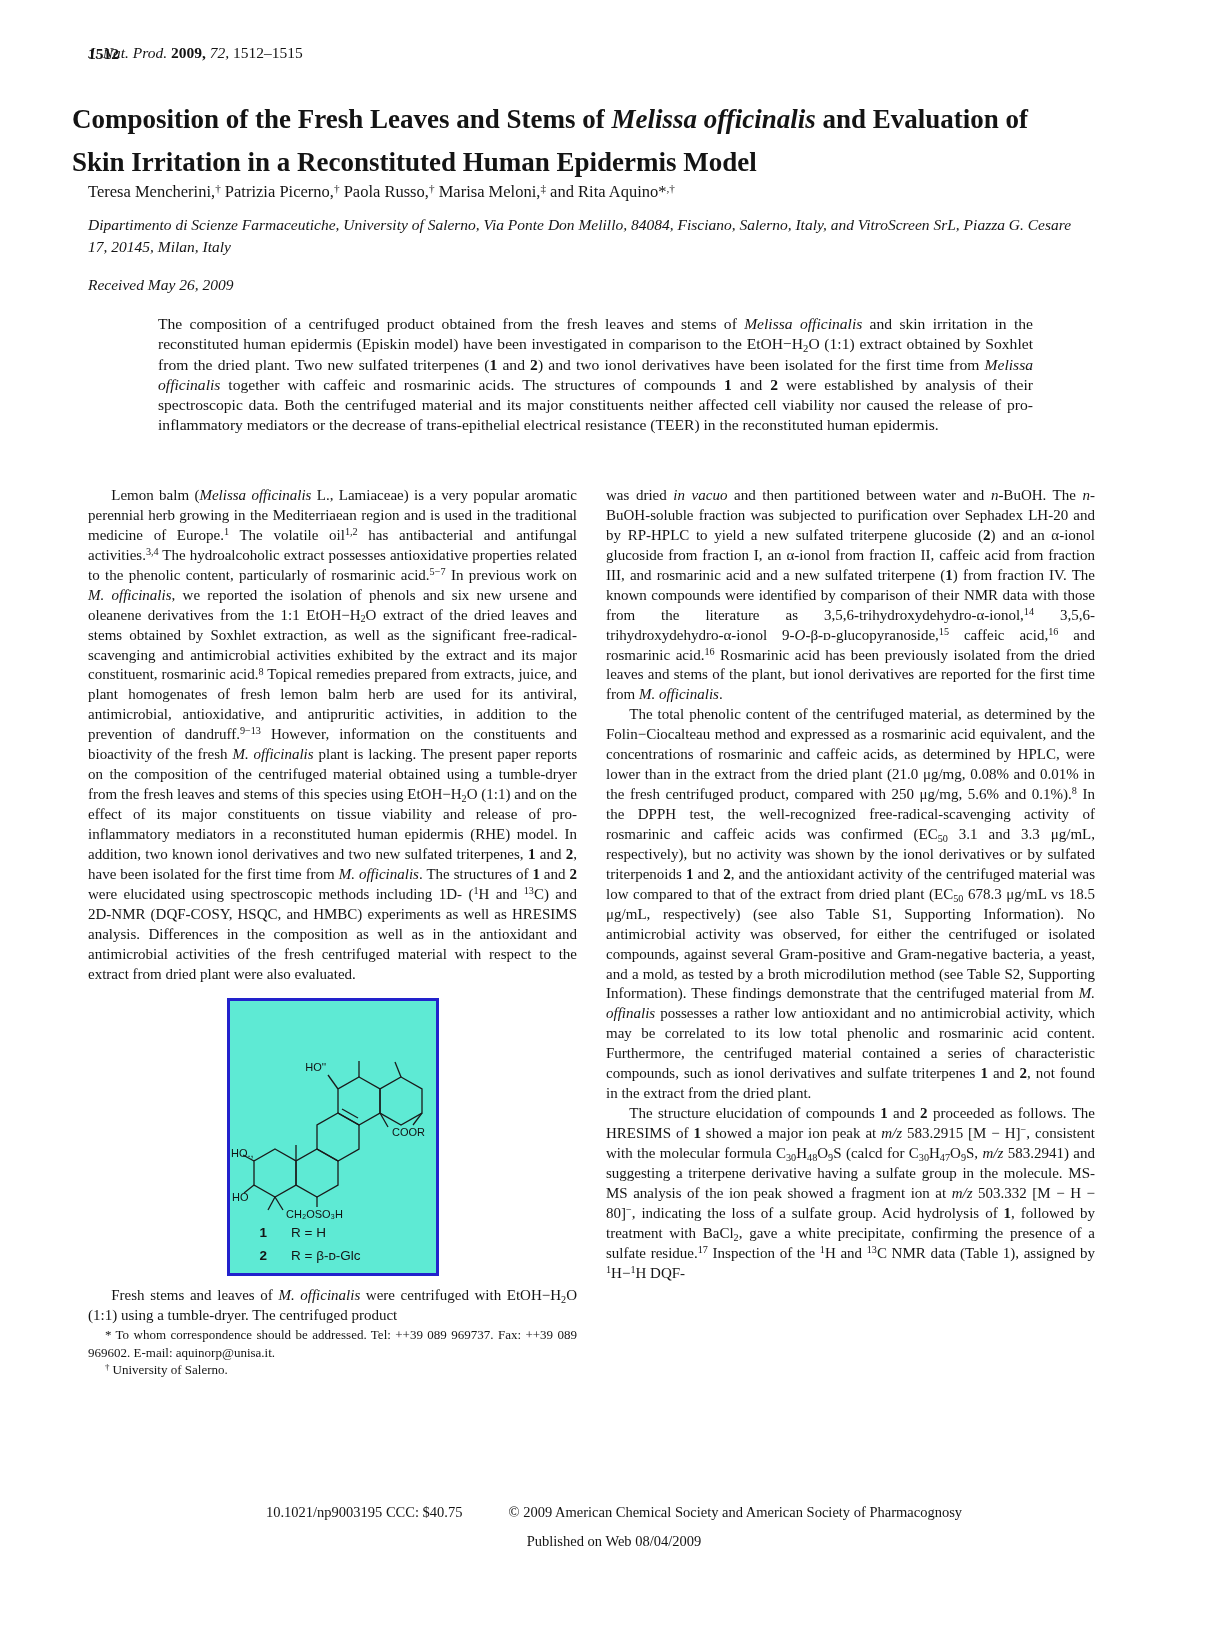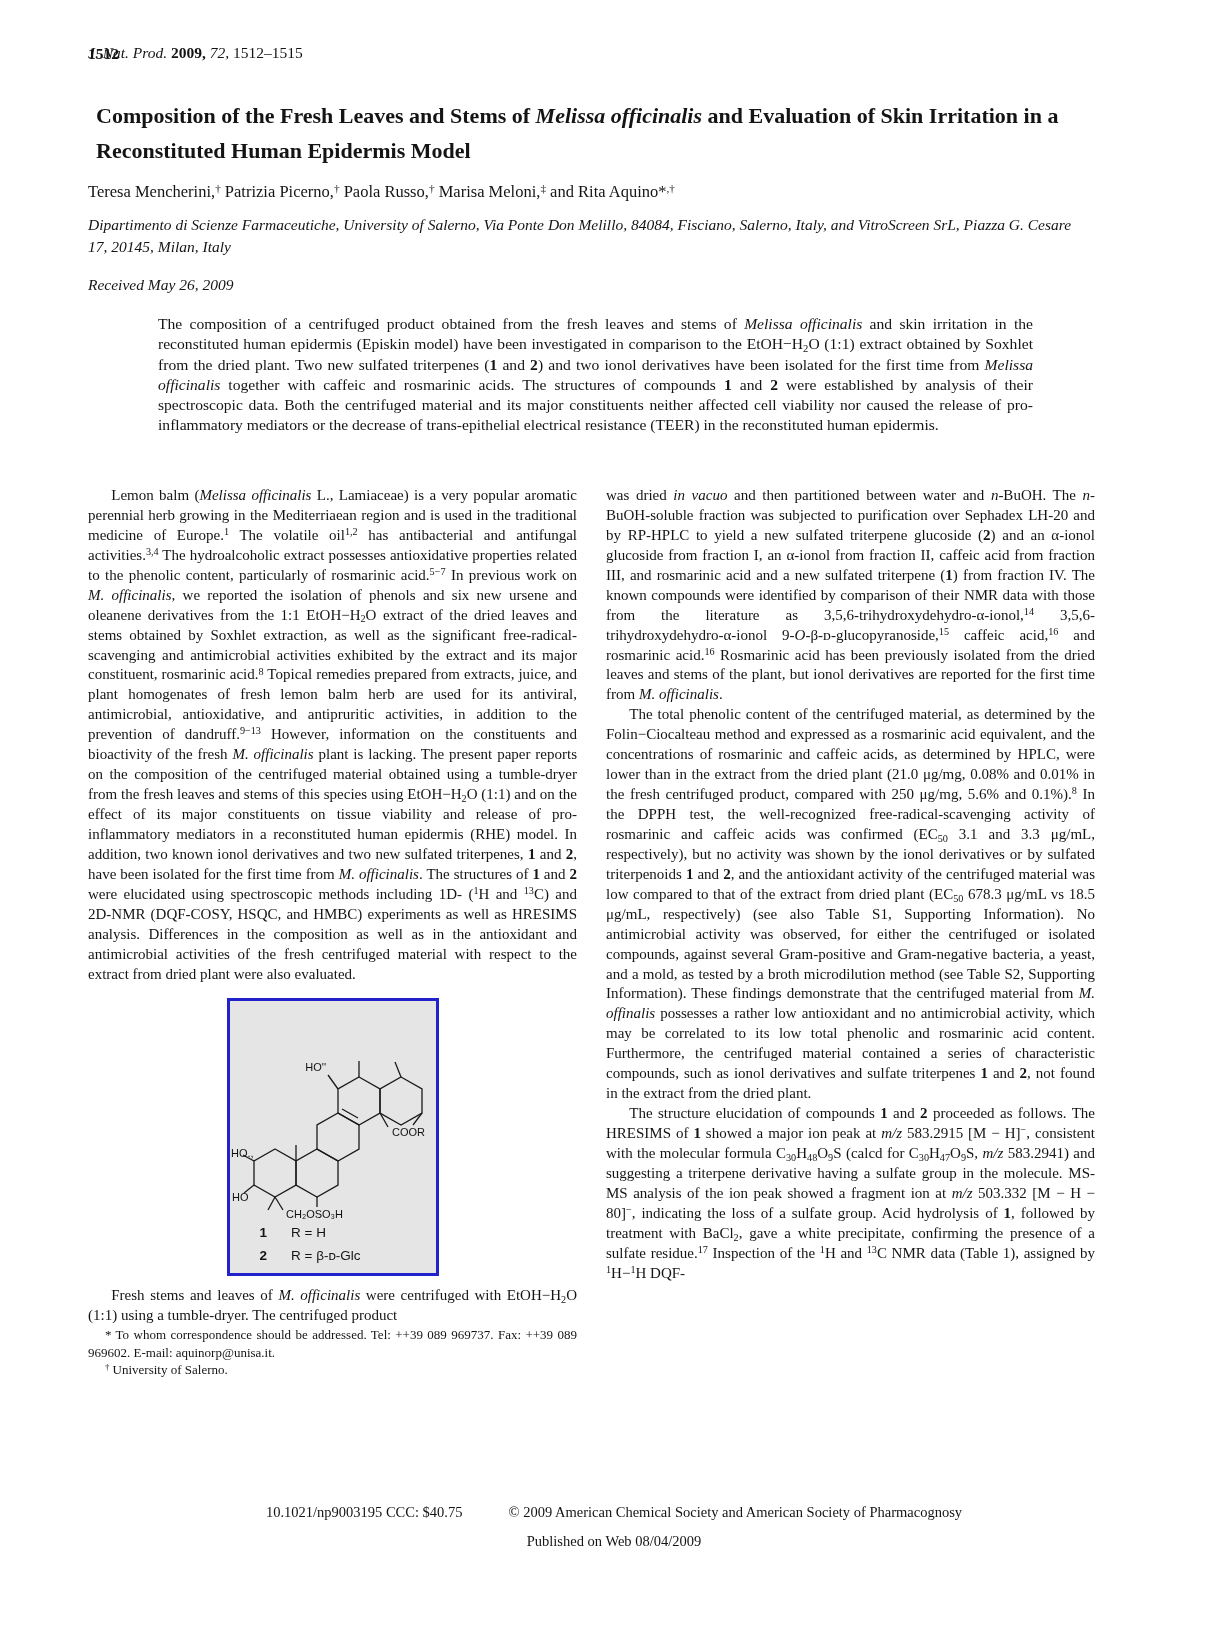--- a/index.html
+++ b/index.html
@@ -10,22 +10,22 @@
     color:#141414;
     position:relative;
   }
   .page { position:relative; width:1228px; height:1632px; background:#fff; overflow:hidden; }
 
   .running-head { position:absolute; top:44px; left:88px; right:88px; height:22px; font-size:15.5px; }
   .page-number { position:absolute; left:0; top:1px; font-weight:bold; }
   .citation { }
 
   .article-title {
-    position:absolute; top:98px; left:96px; width:980px;
-    font-size:22px; font-weight:bold; line-height:1.6;
+    position:absolute; top:98px; left:72px; width:980px;
+    font-size:27px; font-weight:bold; line-height:1.6;
   }
   .authors {
     position:absolute; top:182px; left:88px; width:1050px;
     font-size:16.5px;
   }
   .affiliation {
     position:absolute; top:214px; left:88px; width:1005px;
     font-size:15.5px; font-style:italic; line-height:1.4;
   }
   .received {
@@ -44,21 +44,21 @@
   .col { width:489px; font-size:15px; line-height:1.33; text-align:justify; }
   .para { text-indent:1.55em; }
   .para.no-indent { text-indent:0; }
 
   sup { font-size:68%; vertical-align:baseline; position:relative; top:-0.48em; line-height:0; }
   sub { font-size:68%; vertical-align:baseline; position:relative; top:0.28em; line-height:0; }
   i { font-style:italic; } b { font-weight:bold; }
 
   .figure-box {
     width:212px; margin:14px auto 10px auto;
-    border:3px solid #2222cc; background:#e5e5e5; padding:4px 0 4px 0;
+    border:3px solid #2222cc; background:#5eead4; padding:4px 0 4px 0;
   }
   .structure-svg { display:block; margin:0 auto; }
   .figure-legend { padding:0 0 4px 30px; font-size:13.5px; font-family:"Liberation Sans", sans-serif; }
   .legend-row { margin-top:5px; white-space:pre; }
   .legend-num { font-weight:bold; margin-right:24px; }
 
   .footnotes { font-size:13px; line-height:1.35; text-align:justify; }
   .footnotes p { text-indent:1.3em; }
   .footnotes p.fn-first { text-indent:1.3em; }
 

